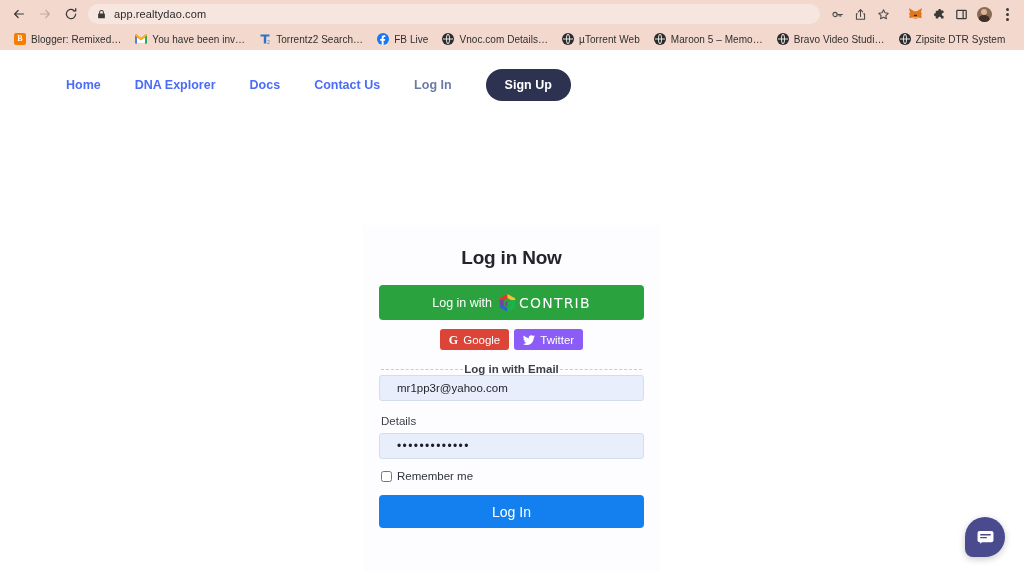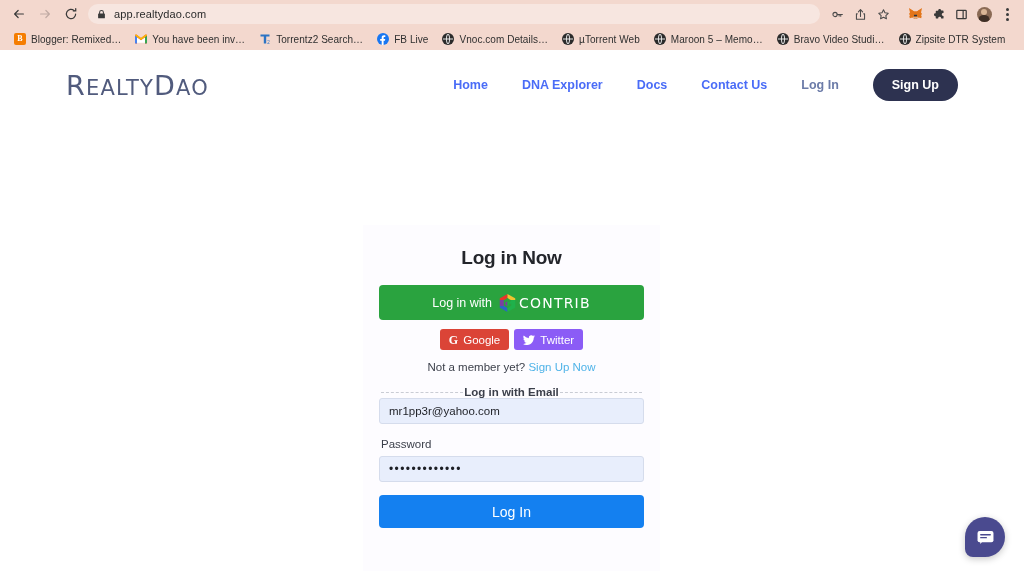--- a/index.html
+++ b/index.html
@@ -376,21 +376,21 @@
     color: #3b3f4a;
     margin: 14px 0 6px 2px;
   }
 
   .text-input {
     width: 265px;
     height: 26px;
     background: #e8eefc;
     border: 1px solid #d5dcec;
     border-radius: 3px;
-    padding: 0 9px;
+    padding: 0 17px;
     font-size: 11.5px;
     color: #1d1f25;
     font-family: "Liberation Sans", sans-serif;
     display: block;
     outline: none;
   }
   .text-input.pw {
     letter-spacing: 1.4px;
     font-size: 12px;
   }
@@ -602,23 +602,20 @@
         </span>
       <span class="bm-label">Zipsite DTR System</span>
     </div>
 
   </div>
 </div>
 
 <div class="page">
 
   <header class="site-header">
-    <div class="logo">
-      <span class="cap">R</span><span class="small">EALTY</span><span class="cap">D</span><span class="small">AO</span>
-    </div>
 
     <nav class="site-nav">
       <a class="nav-link" href="#">Home</a>
       <a class="nav-link" href="#">DNA Explorer</a>
       <a class="nav-link" href="#">Docs</a>
       <a class="nav-link" href="#">Contact Us</a>
       <a class="nav-link muted" href="#">Log In</a>
       <button class="signup-btn">Sign Up</button>
     </nav>
   </header>
@@ -657,36 +654,36 @@
         <span>Google</span>
       </button>
       <button class="social-btn twitter">
         <svg width="12" height="10" viewBox="0 0 16 13" fill="#ffffff">
             <path d="M16 1.6a6.4 6.4 0 0 1-1.9.5A3.3 3.3 0 0 0 15.5.3a6.6 6.6 0 0 1-2.1.8A3.3 3.3 0 0 0 7.8 4a9.3 9.3 0 0 1-6.8-3.4 3.3 3.3 0 0 0 1 4.4A3.3 3.3 0 0 1 .5 4.6v.1a3.3 3.3 0 0 0 2.6 3.2 3.3 3.3 0 0 1-1.5.1 3.3 3.3 0 0 0 3.1 2.3A6.6 6.6 0 0 1 0 11.7a9.3 9.3 0 0 0 5 1.5c6 0 9.3-5 9.3-9.3v-.4A6.7 6.7 0 0 0 16 1.6z"></path>
           </svg>
         <span>Twitter</span>
       </button>
     </div>
 
-    <div class="member-line">
-      <span>Not a member yet?</span>
-      <a href="#">Sign Up Now</a>
-    </div>
 
     <div class="divider">
       <span class="line"></span>
       <span class="dtext">Log in with Email</span>
       <span class="line"></span>
     </div>
 
     <input class="text-input" type="text" value="mr1pp3r@yahoo.com" style="">
 
-    <div class="field-label">Password</div>
+    <div class="field-label">Details</div>
     <input class="text-input pw" type="text" value="•••••••••••••" style="">
 
+    <div class="remember-row">
+      <input type="checkbox" style="">
+      <span class="remember-label">Remember me</span>
+    </div>
 
     <button class="login-btn">Log In</button>
 
   </section>
 
   <div class="chat-widget">
     <svg width="17" height="15" viewBox="0 0 18 16">
       <rect x="0.5" y="1" width="17" height="12" rx="2.2" fill="#ffffff"></rect>
       <path d="M3.4 14.8V11h3.4z" fill="#ffffff"></path>
       <rect x="3.2" y="4.3" width="11.6" height="1.5" rx="0.75" fill="#4a4a8f"></rect>

